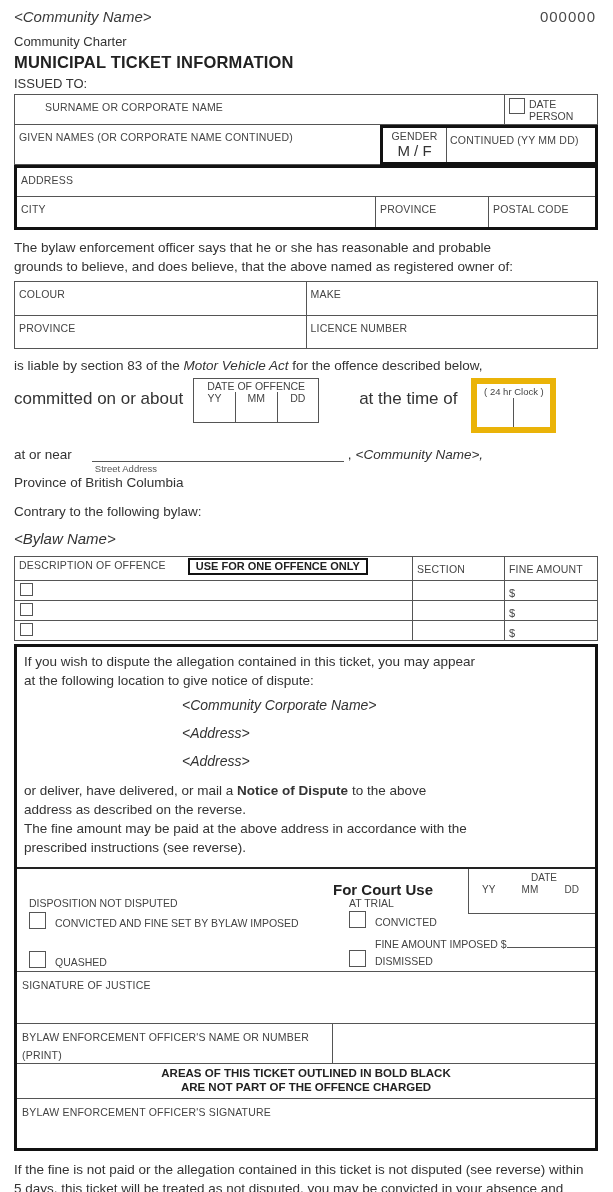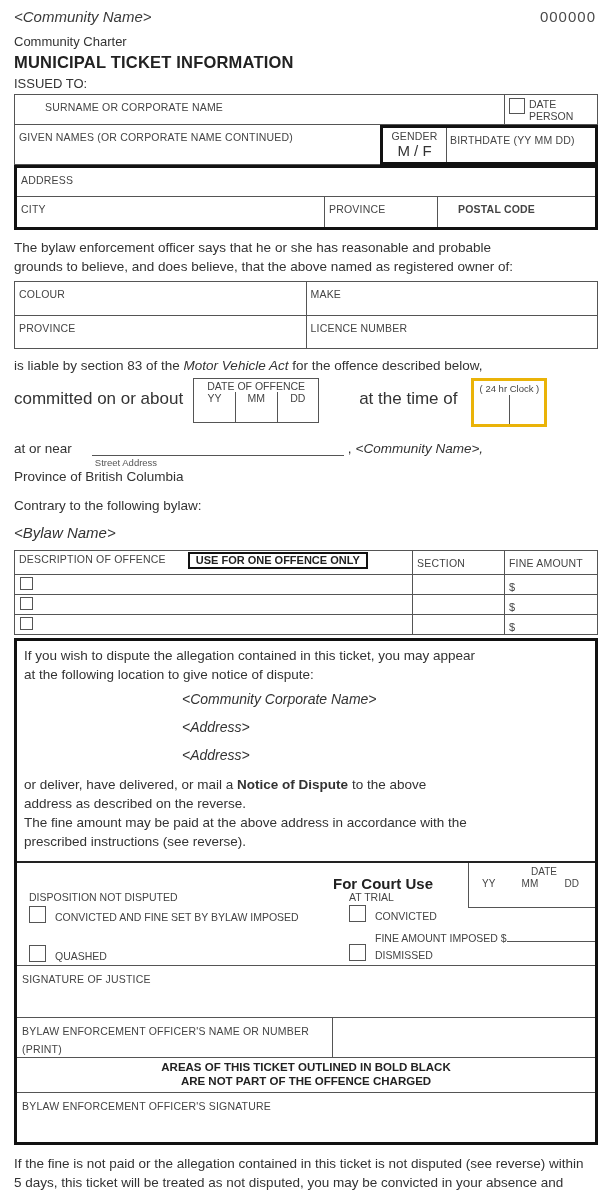--- a/index.html
+++ b/index.html
@@ -31,21 +31,21 @@
   .it-given { flex:1; border-left:1px solid #555; border-bottom:1px solid #555; padding:2px 4px; }
   .it-gb-group { width:218px; border:3px solid #111; display:flex; background:#fff; }
   .it-gender { width:64px; border-right:1px solid #555; text-align:center; padding-top:2px; }
   .gender-val { font-size:15px; color:#333; margin-top:0px; }
   .it-birth { flex:1; padding:2px 3px; }
   .it-addr-group { border:3px solid #111; }
   .it-address { height:28px; padding:2px 4px; }
   .it-row4 { display:flex; height:31px; border-top:1px solid #555; }
   .it-city { flex:1; padding:2px 4px; }
   .it-prov { width:113px; border-left:1px solid #555; padding:2px 4px; }
-  .it-postal { width:158px; border-left:1px solid #555; padding:2px 20px;font-weight:bold; }
+  .it-postal { width:107px; border-left:1px solid #555; padding:2px 4px; }
 
   .para { font-size:13.5px; line-height:18.5px; color:#333; }
   .mt9 { margin-top:9px; }
 
   
   .veh-table { border:1px solid #555; margin-top:5px; }
   .veh-row { display:flex; height:33px; }
   .veh-row + .veh-row { border-top:1px solid #555; }
   .veh-cell { flex:1; padding:2px 4px; }
   .veh-cell.first { border-right:1px solid #555; }
@@ -55,21 +55,21 @@
 
   
   .committed-row { display:flex; margin-top:5px; align-items:flex-start; }
   .c-text { font-size:17px; padding-top:11px; }
   .date-box { margin-left:10px; width:126px; border:1px solid #555; }
   .db-title { font-size:10.5px; text-align:center; color:#444; padding-top:1px; }
   .db-cols { display:flex; height:30px; }
   .db-col { flex:1; text-align:center; font-size:10.5px; color:#444; padding-top:0px; }
   .db-col.mid { border-left:1px solid #555; border-right:1px solid #555; }
   .c-text2 { margin-left:40px; }
-  .clock-box { margin-left:14px; width:76px; border:3px solid #eab308; }
+  .clock-box { margin-left:14px; width:85px; border:6px solid #eab308; }
   .ck-title { font-size:9.5px; text-align:center; color:#444; padding:2px 0 1px; }
   .ck-cols { display:flex; height:29px; }
   .ck-col { flex:1; }
   .ck-col.second { border-left:1px solid #555; }
 
   
   .near-row { display:flex; align-items:flex-end; margin-top:14px; font-size:13.5px; }
   .street-line { position:relative; width:252px; margin-left:20px; border-bottom:1.5px solid #555; height:15px; }
   .street-lbl { position:absolute; left:3px; top:16px; font-size:9.5px; color:#555; }
   .near-comma { margin:0 4px 0 4px; }
@@ -148,21 +148,21 @@
     <div class="it-row2">
       <div class="it-given">
         <span class="lbl">GIVEN NAMES (OR CORPORATE NAME CONTINUED)</span>
       </div>
       <div class="it-gb-group">
         <div class="it-gender">
           <div class="lbl">GENDER</div>
           <div class="gender-val">M / F</div>
         </div>
         <div class="it-birth">
-          <span class="lbl">BIRTHDATE (YY MM DD)</span>
+          <span class="lbl">CONTINUED (YY MM DD)</span>
         </div>
       </div>
     </div>
     <div class="it-addr-group">
       <div class="it-address">
         <span class="lbl">ADDRESS</span>
       </div>
       <div class="it-row4">
         <div class="it-city">
           <span class="lbl">CITY</span>

